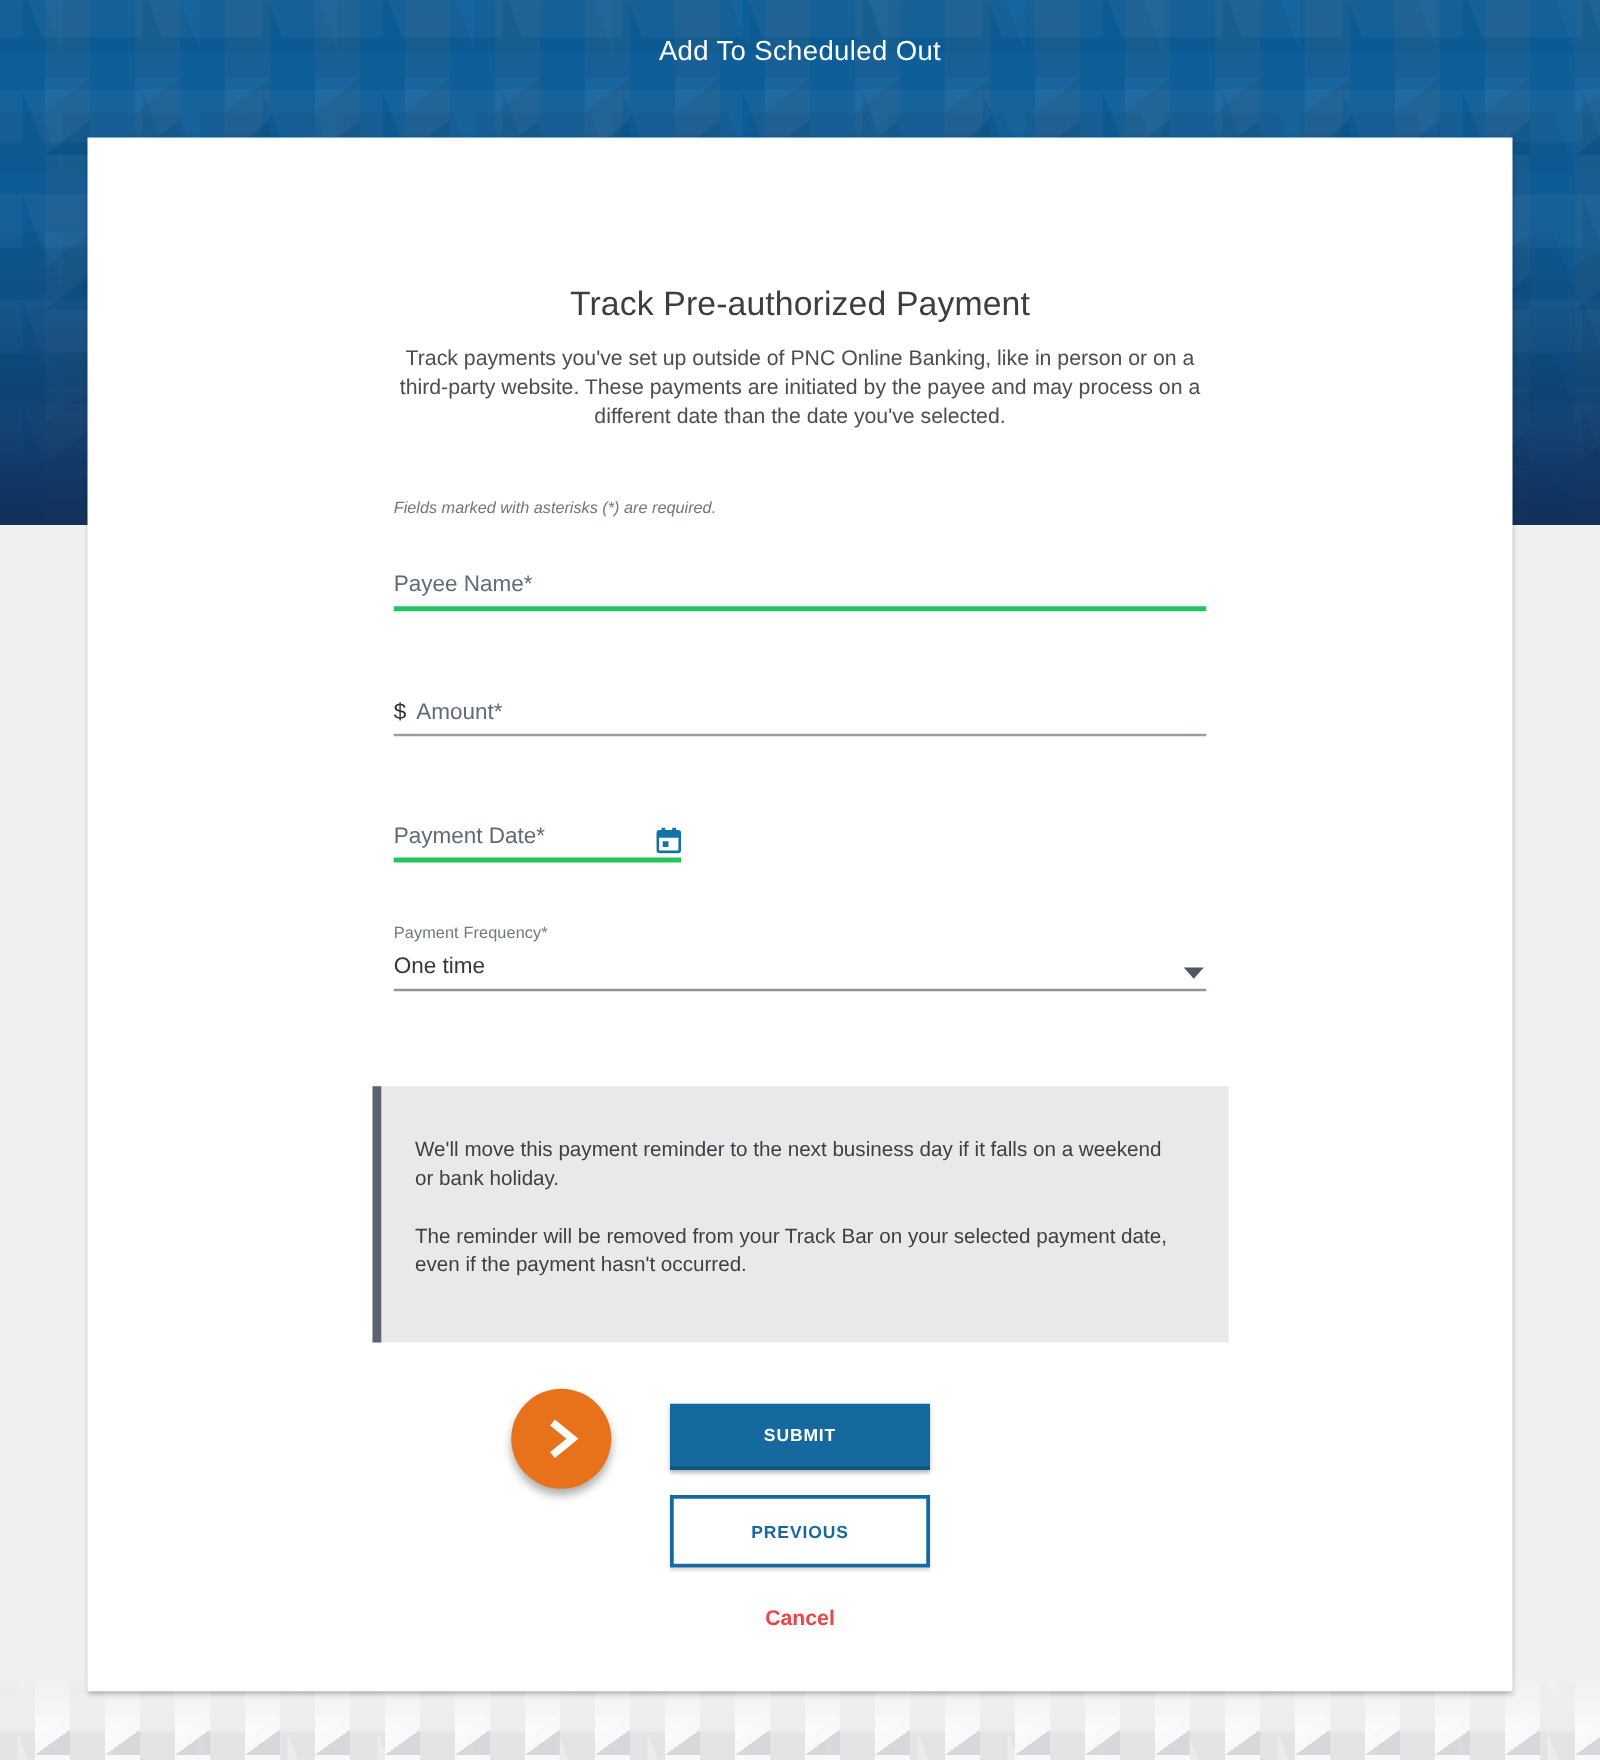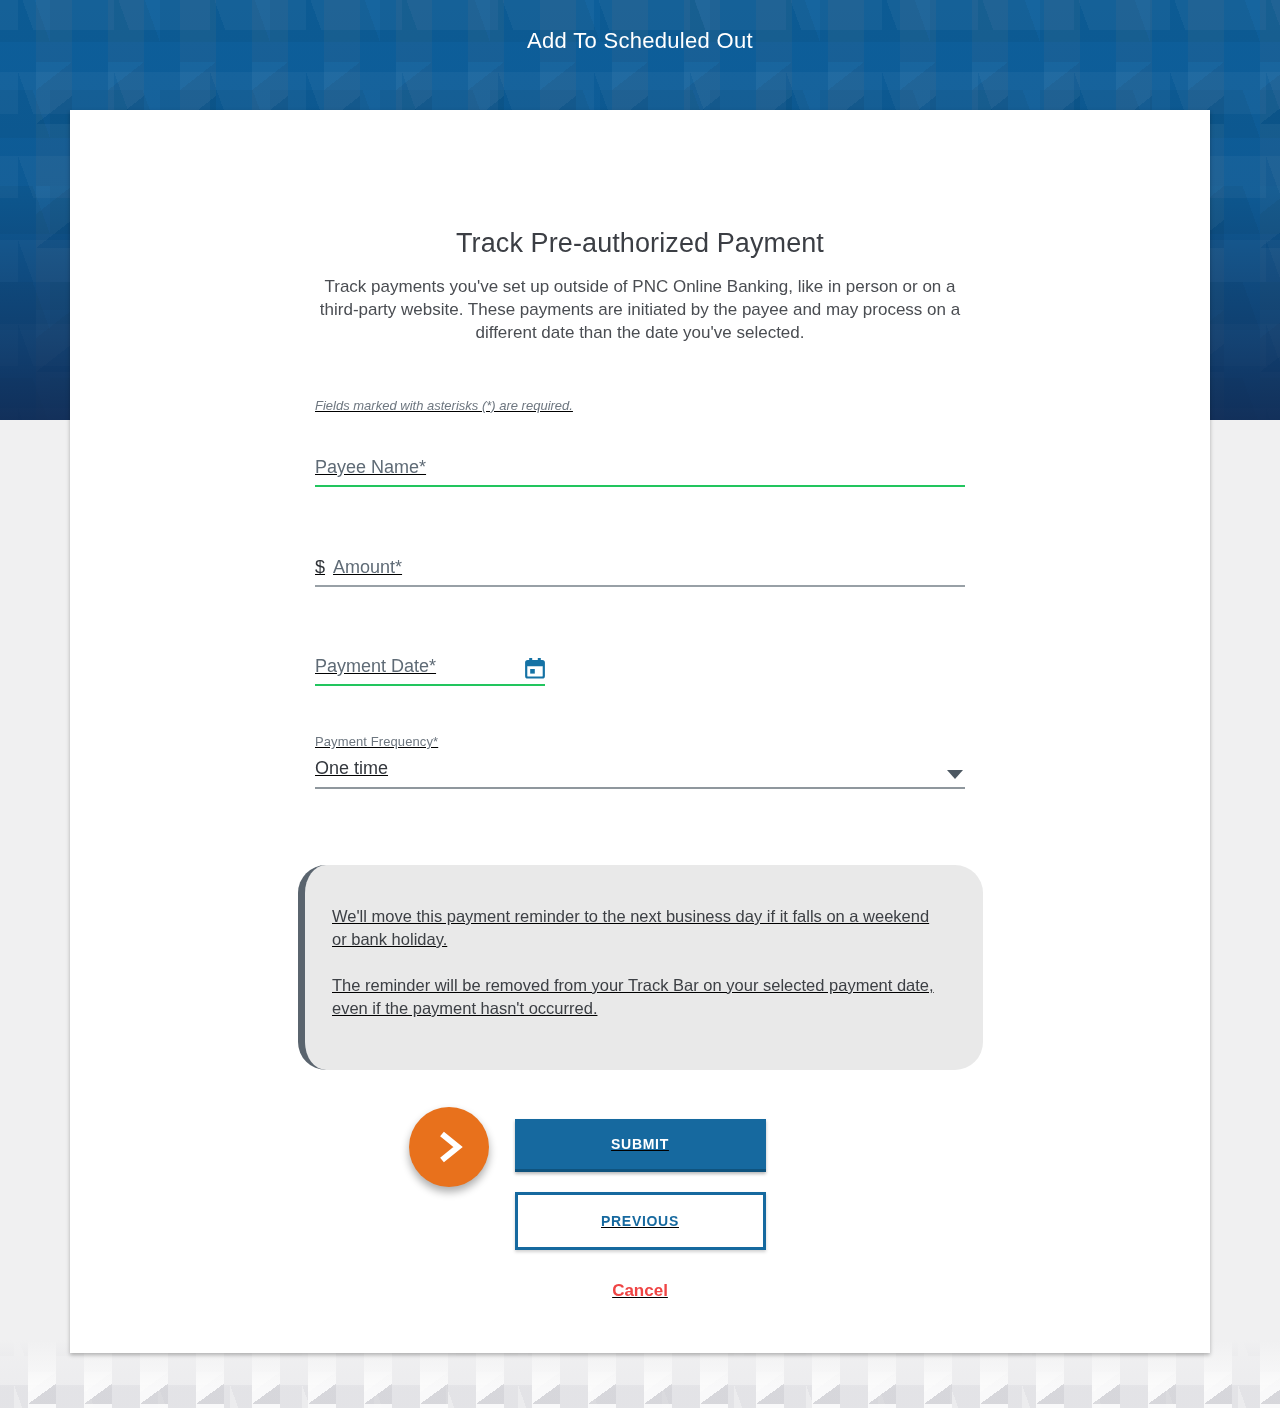--- a/index.html
+++ b/index.html
@@ -73,36 +73,35 @@
     margin: 16px auto 0;
     text-align: center;
     font-size: 17px;
     line-height: 23px;
     color: #4a4d52;
   }
   .content {
     position: relative;
     width: 650px;
     margin: 0 auto;
-    text-decoration: underline;
   }
   .required-note {
     margin-top: 54px;
     font-style: italic;
     font-size: 13px;
     color: #6e7780;
   }
 
   
   .field { position: relative; }
   .field input {
     display: block;
     width: 100%;
     border: none;
-    border-bottom: 2px solid #22c55e;
+    border-bottom: 4px solid #22c55e;
     background: transparent;
     font-family: "Liberation Sans", sans-serif;
     font-size: 18px;
     color: #3a3e44;
     padding: 0 0 7px 0;
     outline: none;
     border-radius: 0;
   }
   .field input::placeholder { color: #5f6b76; opacity: 1; }
 
@@ -161,21 +160,20 @@
   }
 
   
   .info-box {
     width: 685px;
     margin-top: 76px;
     margin-left: -17px;
     background: #e9e9e9;
     border-left: 7px solid #5a646e;
     padding: 40px 44px 50px 27px;
-    border-radius: 28px;
   }
   .info-box p {
     font-size: 16.5px;
     line-height: 23px;
     color: #3d4045;
   }
   .info-box p + p { margin-top: 23px; }
 
   
   .actions { position: relative; margin-top: 49px; }
@@ -188,21 +186,21 @@
     border-radius: 50%;
     background: #e8711c;
     box-shadow: 0 5px 8px rgba(0,0,0,0.33);
     display: flex;
     align-items: center;
     justify-content: center;
     cursor: pointer;
   }
   .btn {
     display: block;
-    width: 251px;
+    width: 208px;
     margin: 0 auto;
     font-family: "Liberation Sans", sans-serif;
     font-weight: 700;
     font-size: 14px;
     letter-spacing: 0.7px;
     cursor: pointer;
     text-align: center;
   }
   .btn-submit {
     height: 53px;

